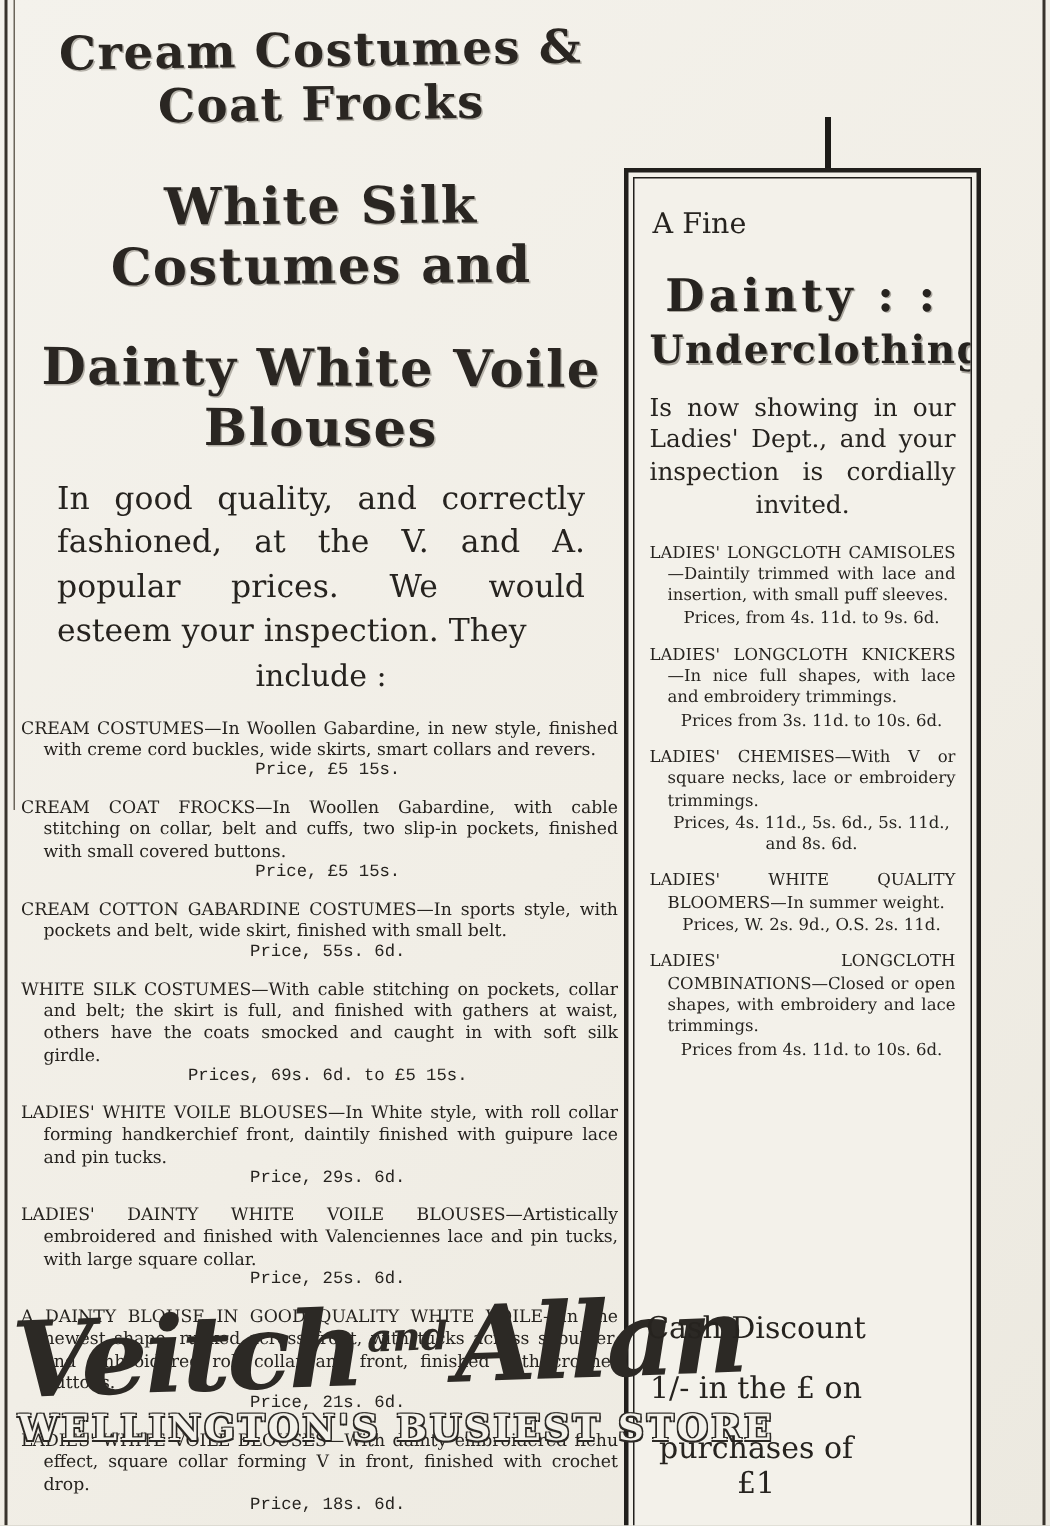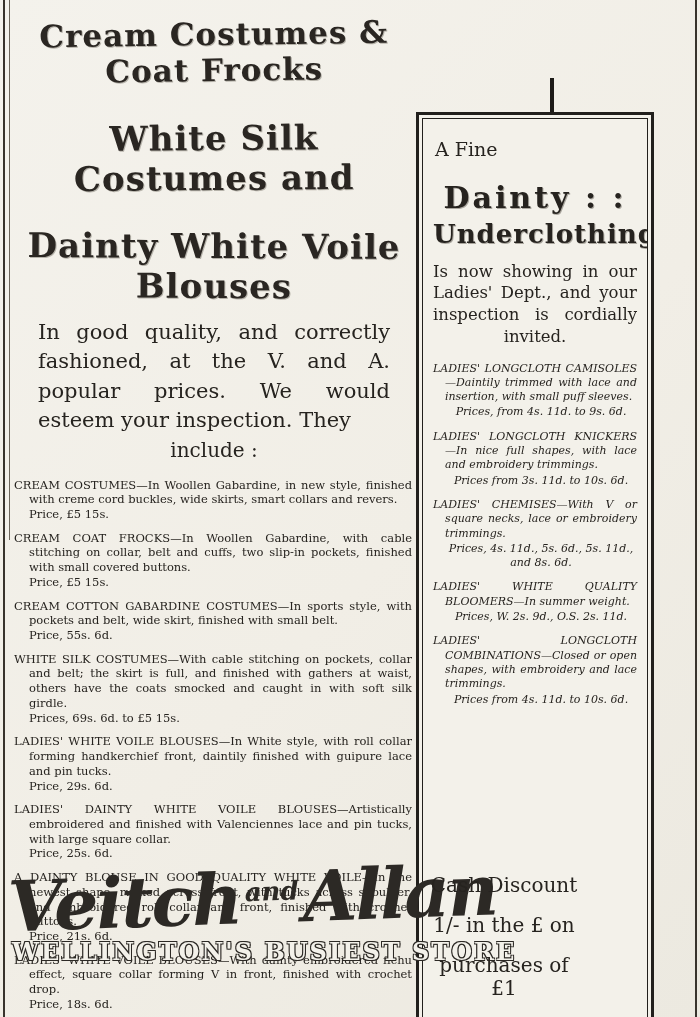--- a/index.html
+++ b/index.html
@@ -21,34 +21,34 @@
               text-shadow:1px 1px 0 rgba(70,63,52,.35); }
   .h1 { font-size:31px; letter-spacing:1px; transform:rotate(-0.8deg); margin-top:8px; }
   .h2 { font-size:34px; letter-spacing:1px; transform:rotate(-0.4deg); margin-top:30px; }
   .h3 { font-size:34px; letter-spacing:1px; transform:rotate(0.3deg);  margin-top:28px; }
 
   .intro   { font-size:21px; line-height:1.4; text-align:justify; width:352px; margin:12px auto 0; }
   .include { font-size:20px; text-align:center; margin:2px 0 16px; }
 
   .items { font-size:11.5px; line-height:1.28; width:398px; }
   .item  { padding-left:15px; text-indent:-15px; margin-bottom:9px; text-align:justify; }
-  .item .price { display:block; text-align:left; text-indent:0; padding-right:4px; }
+  .item .price { display:block; text-align:center; text-indent:0; padding-right:4px;font-family:Liberation Mono, monospace; }
 
   
   .box { position:absolute; left:416px; top:112px; width:238px; height:917px;
          border:3px solid #211f1c; background:#f3f1ea; padding:3px; box-sizing:border-box; z-index:2; }
   .box-inner { border:1px solid #211f1c; height:100%; box-sizing:border-box; padding:10px 10px 6px; overflow:hidden; }
   .box-intro { font-size:19px; line-height:1.5; margin:6px 0 0 2px; }
   .box-title1 { font-size:30px; font-weight:700; text-align:center; letter-spacing:3px;
                 margin:16px 0 4px; text-shadow:1px 1px 0 rgba(60,54,45,.4); }
   .box-title2 { font-size:26px; font-weight:700; text-align:center; letter-spacing:1px;
                 margin:0 0 12px; text-shadow:1px 1px 0 rgba(60,54,45,.4); }
   .box-lead { font-size:16.5px; line-height:1.32; text-align:justify; text-align-last:center; margin:10px 0 14px; }
   .box-items { font-size:11px; line-height:1.3; }
-  .box-item  { padding-left:12px; text-indent:-12px; margin-bottom:10px; text-align:justify;font-style:italic; }
+  .box-item  { padding-left:12px; text-indent:-12px; margin-bottom:10px; text-align:justify; }
   .box-item .price { display:block; text-align:center; text-indent:0; margin-top:1px; }
 
   
   .logo { position:absolute; left:2px; top:844px; width:432px; height:173px; z-index:3; }
   .logo-script { white-space:nowrap; transform:rotate(-2deg); color:#2c2925; margin:14px 0 0 6px; }
   .logo-word { font-size:70px; font-style:italic; font-weight:700; letter-spacing:-2px; }
   .logo-and  { font-size:26px; font-style:italic; font-weight:700; margin:0 4px; vertical-align:22px; }
   .logo-tagline { font-size:24px; font-weight:700; letter-spacing:2px; white-space:nowrap;
                   margin:-4px 0 0 10px; color:#f3f1ea;
                   text-shadow:-1px -1px 0 #2c2925, 1px -1px 0 #2c2925, -1px 1px 0 #2c2925,

